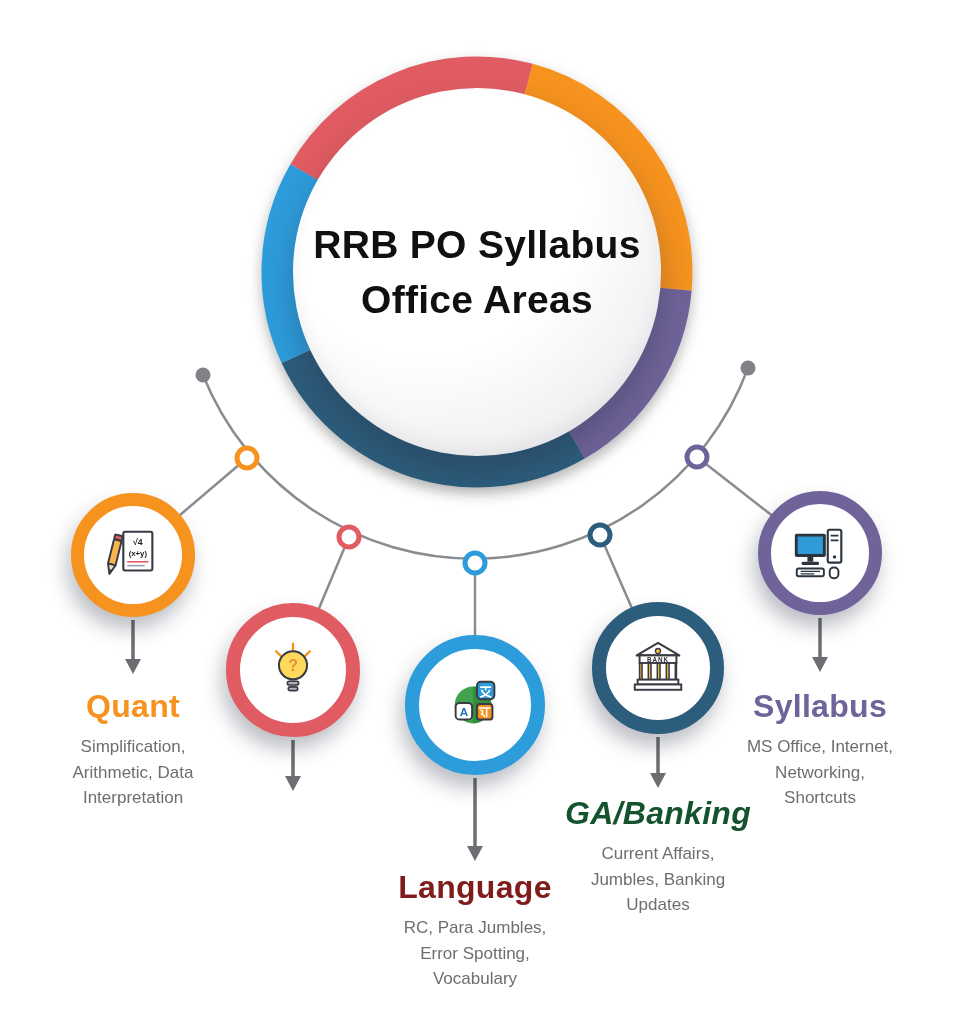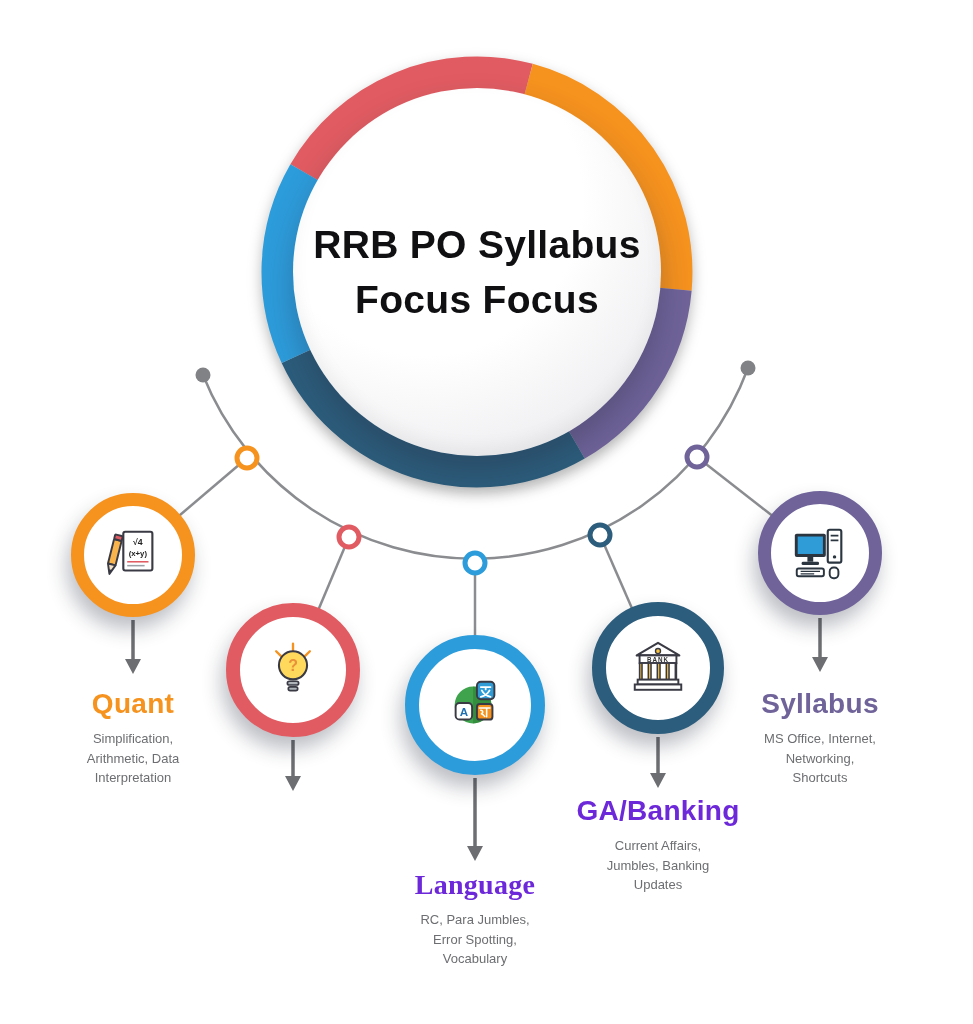--- a/index.html
+++ b/index.html
@@ -20,29 +20,29 @@
   
   .satellite { position:absolute; border-radius:50%; background:#ffffff; display:flex; align-items:center; justify-content:center; z-index:3; box-shadow:-4px 12px 20px rgba(30,35,55,0.30); }
   .sat-quant     { left:71px;  top:493px; width:124px; height:124px; border:13px solid #F6921E; }
   .sat-reasoning { left:226px; top:603px; width:134px; height:134px; border:14px solid #E15C62; }
   .sat-language  { left:405px; top:635px; width:140px; height:140px; border:14px solid #2D9CDB; }
   .sat-ga        { left:592px; top:602px; width:132px; height:132px; border:14px solid #2C5D7C; }
   .sat-computer  { left:758px; top:491px; width:124px; height:124px; border:13px solid #6F6399; }
 
   
   .label-block { position:absolute; width:230px; text-align:center; z-index:3; }
-  .label-title { font-size:28px; font-weight:bold; letter-spacing:0.3px; }
-  .label-desc  { margin-top:9px; font-size:13px; line-height:1.5; color:#6D6E71; white-space:pre-line; }
+  .label-title { font-size:32px; font-weight:bold; letter-spacing:0.3px; }
+  .label-desc  { margin-top:9px; font-size:17px; line-height:1.5; color:#6D6E71; white-space:pre-line; }
   .lb-quant     { left:18px;  top:688px; }
   .lb-reasoning { left:178px; top:799px; }
   .lb-language  { left:360px; top:869px; }
   .lb-ga        { left:543px; top:795px; }
   .lb-computer  { left:705px; top:688px; }
-  .c-orange { color:#F6921E; } .c-red { color:#E15C62; } .c-blue { color:#6d28d9;font-family:Liberation Serif, serif; }
-  .c-teal { color:#6d28d9; } .c-purple { color:#6F6399; }
+  .c-orange { color:#F6921E; } .c-red { color:#E15C62; } .c-blue { color:#7f1d1d; }
+  .c-teal { color:#14532d;font-style:italic; } .c-purple { color:#6F6399; }
 
   .ring-shadow { filter: drop-shadow(0 6px 7px rgba(0,0,0,0.28)); }
 </style>
 </head>
 <body>
 
 <div class="stage">
 
   <svg class="layer" width="973" height="1024" viewBox="0 0 973 1024" style="z-index:1;">
 
@@ -91,21 +91,21 @@
       <g>
         <line x1="820" y1="618" x2="820" y2="659"></line>
           <polygon points="812,657 828,657 820,672" stroke="none"></polygon>
       </g>
     </g>
   </svg>
 
   <div class="inner-circle">
     <div class="main-title">
       <div>RRB PO Syllabus</div>
-      <div>Focus Focus</div>
+      <div>Office Areas</div>
     </div>
   </div>
 
   <div class="satellite sat-quant">
     <svg width="62" height="62" viewBox="0 0 64 64">
       <g transform="rotate(14 12 34)">
         <rect x="8" y="16" width="8" height="26" rx="1" fill="#F9B54C" stroke="#3A3A45" stroke-width="2"></rect>
         <rect x="8" y="11" width="8" height="5" rx="1" fill="#E15C62" stroke="#3A3A45" stroke-width="2"></rect>
         <polygon points="8,42 16,42 12,52" fill="#F4E3C7" stroke="#3A3A45" stroke-width="2" stroke-linejoin="round"></polygon>
         <polygon points="10.6,47.5 13.4,47.5 12,52" fill="#3A3A45"></polygon>

